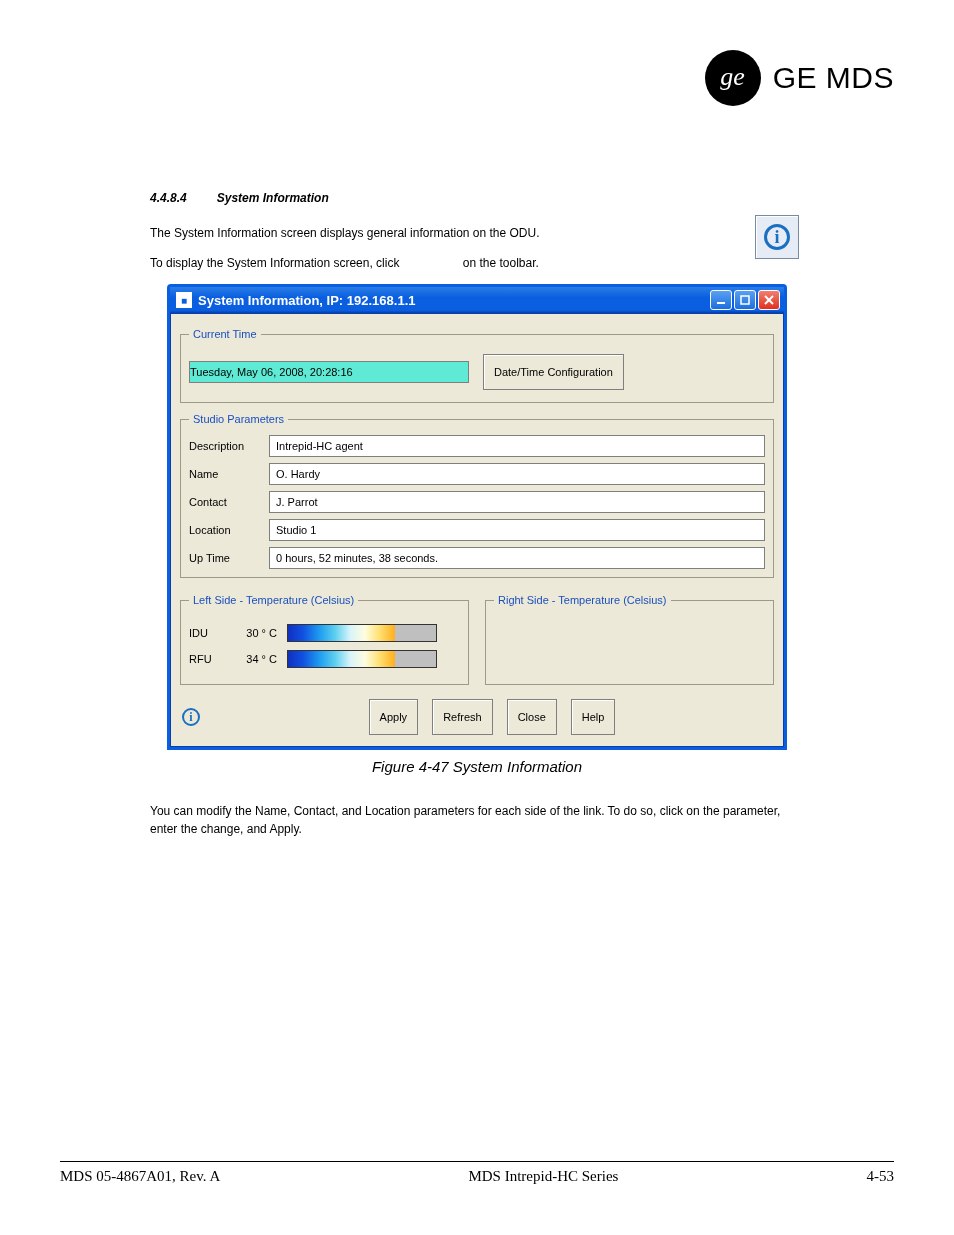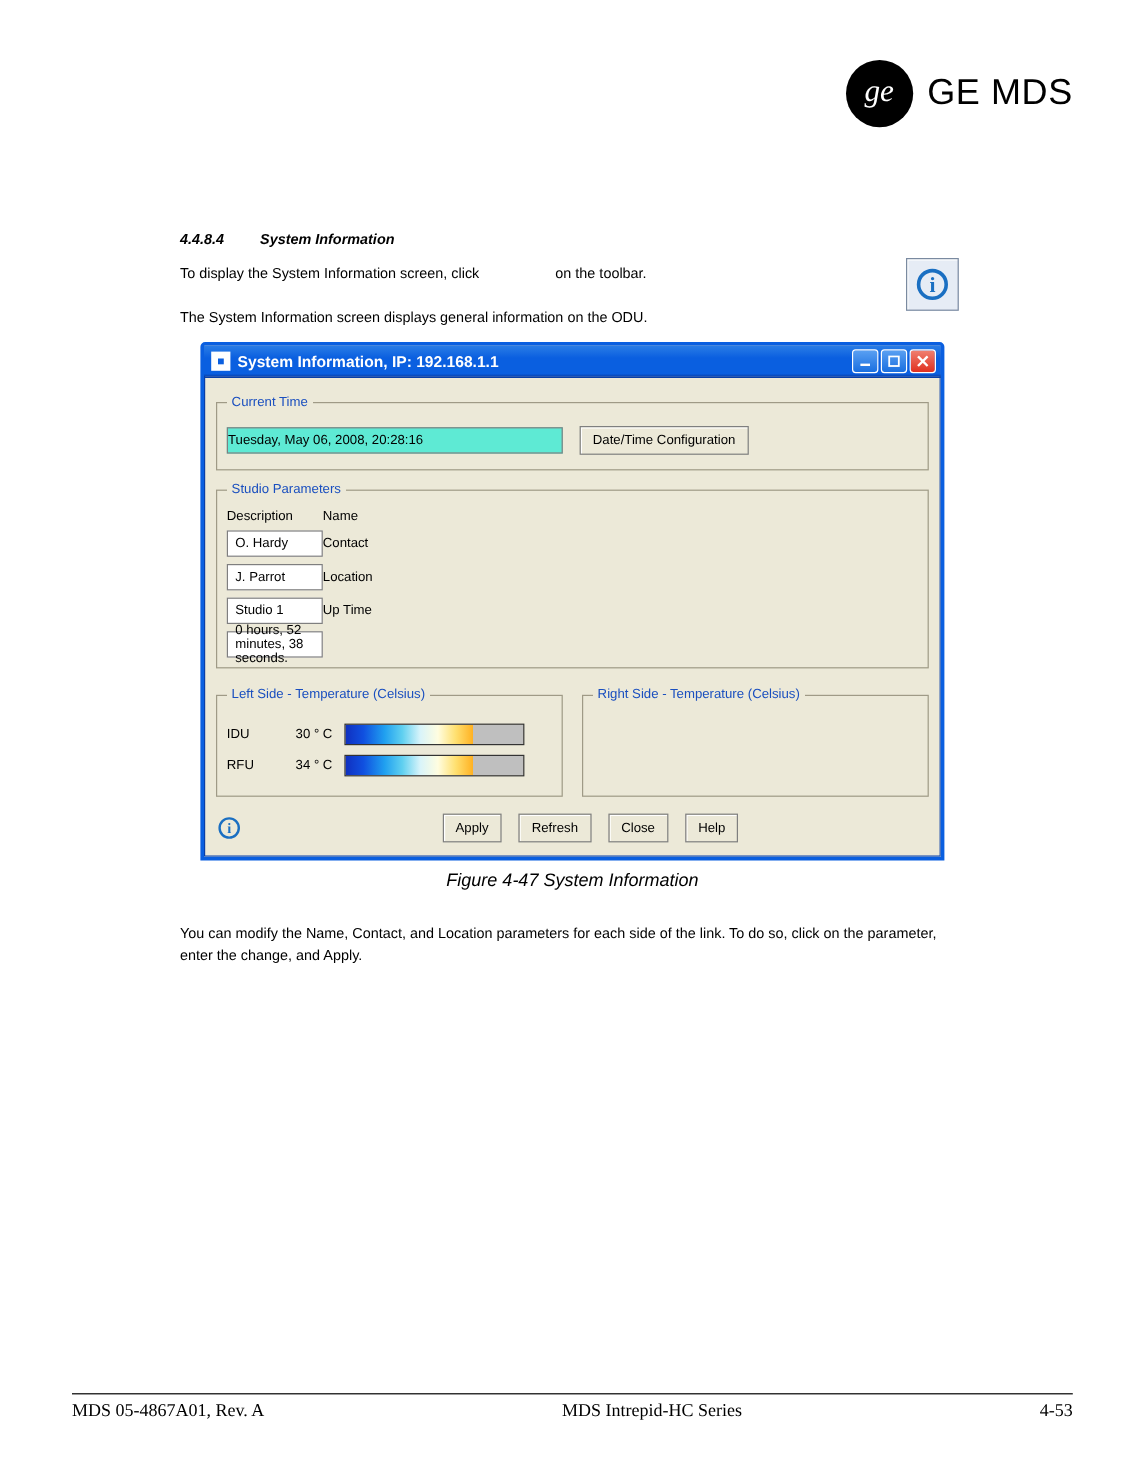--- a/index.html
+++ b/index.html
@@ -67,21 +67,21 @@
     font-size:11px;
   }
   fieldset.group > legend { color:#1a4fbf; font-size:11px; padding:0 4px; }
   .row { display:flex; align-items:center; margin:4px 0; }
   .time-field {
     flex:0 0 280px; height:22px; border:1px solid #7f7f7f;
     background:#5eead4; font-size:11px; padding:0 0;
     display:flex; align-items:center;
   }
   .btn {
-    height:24px; border:1px solid #7f7f7f; background:#ece9d8;
+    height:36px; border:1px solid #7f7f7f; background:#ece9d8;
     font-size:11px; padding:0 10px; display:inline-flex; align-items:center;
     box-shadow: inset 1px 1px 0 #fff;
   }
   .params-grid { display:grid; grid-template-columns: 80px 1fr; row-gap:6px; align-items:center; }
   .params-grid label { font-size:11px; }
   .text-field {
     height:22px; border:1px solid #7f7f7f; background:#fff; font-size:11px;
     padding:0 6px; display:flex; align-items:center; width:100%;
   }
   .temps { display:flex; gap:16px; }
@@ -123,25 +123,25 @@
       <span class="ge-monogram"></span>
       <span class="brand-text">GE MDS</span>
     </span>
   </div>
 
   <div class="body-text" style="margin-top:0;">
     <div style="display:flex; gap:30px;">
       <span style="font-style:italic; font-weight:bold;">4.4.8.4</span>
       <span style="font-style:italic; font-weight:bold;">System Information</span>
     </div>
+    <p style="margin-top:18px;">The System Information screen displays general information on the ODU.</p>
     <p>
       <span>To display the System Information screen, click</span>
       <span style="margin-left:60px;">on the toolbar.</span>
     </p>
-    <p style="margin-top:18px;">The System Information screen displays general information on the ODU.</p>
   </div>
 
   <div class="topbar-icon">
     <span class="info-glyph">i</span>
   </div>
 
   <div class="window">
     <div class="titlebar">
       <span class="titlebar-icon">■</span>
       <span>System Information, IP: 192.168.1.1</span>
@@ -172,20 +172,21 @@
           <div class="time-field">Tuesday, May 06, 2008, 20:28:16</div>
           <div style="width:14px;"></div>
           <button class="btn">Date/Time Configuration</button>
         </div>
       </fieldset>
 
       <fieldset class="group">
         <legend>Studio Parameters</legend>
         <div class="params-grid">
           <label>Description</label>
+          <div class="text-field">Intrepid-HC agent</div>
 
           <label>Name</label>
           <div class="text-field">O. Hardy</div>
 
           <label>Contact</label>
           <div class="text-field">J.  Parrot</div>
 
           <label>Location</label>
           <div class="text-field">Studio 1</div>
 

